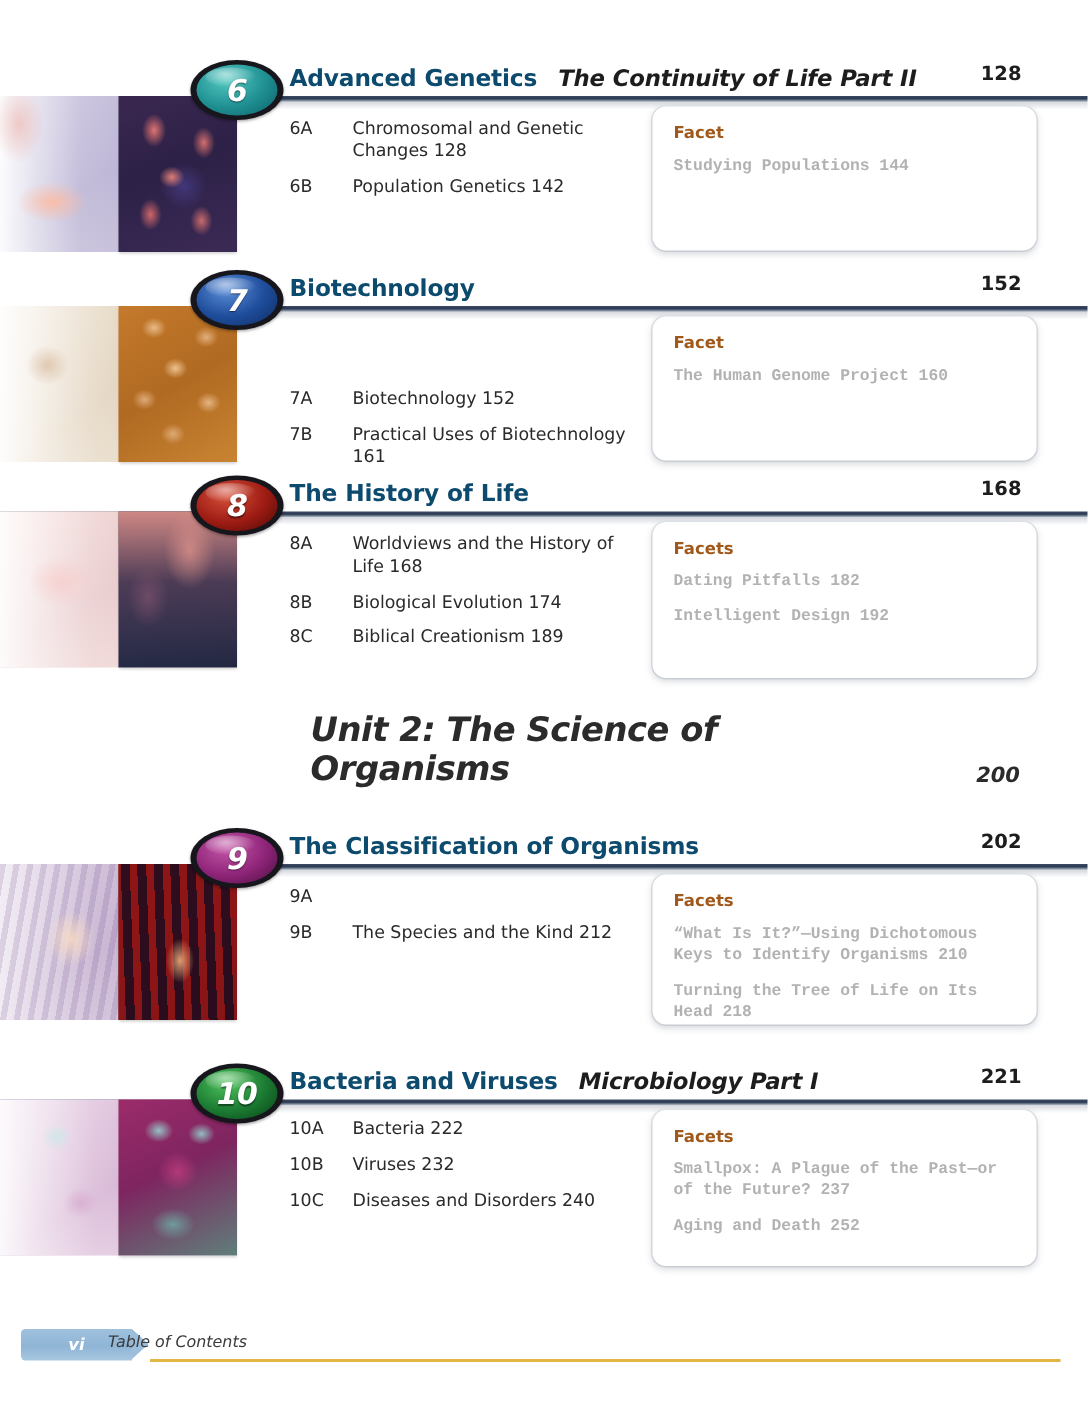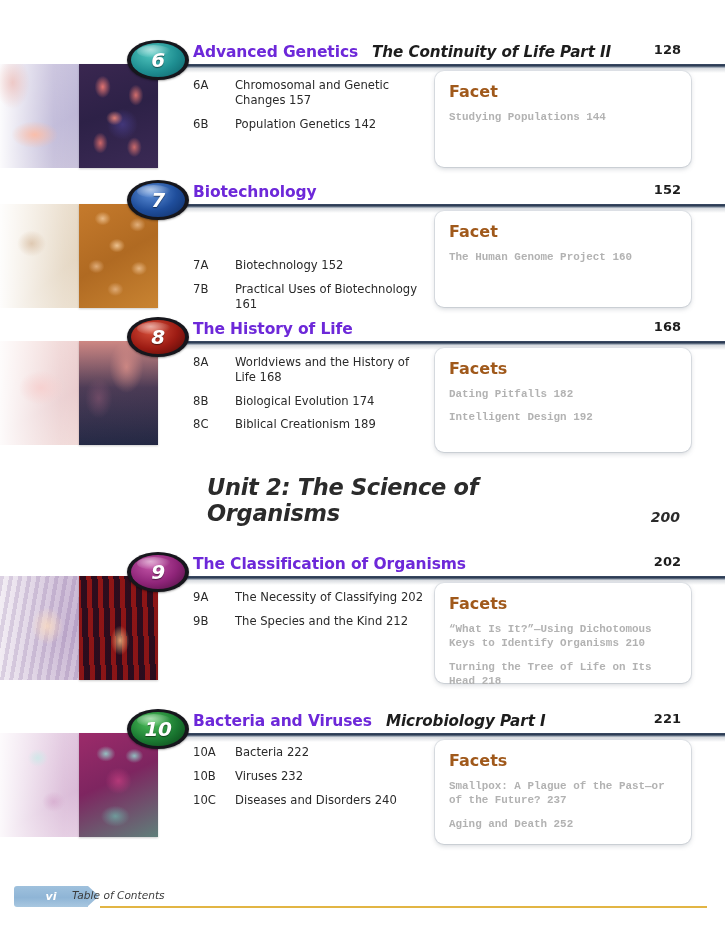--- a/index.html
+++ b/index.html
@@ -25,21 +25,21 @@
     position:absolute;left:0;width:725px;height:5px;
     background:linear-gradient(to bottom,rgba(120,130,145,.30),rgba(255,255,255,0));
   }
 
   
   .chap-head{
     position:absolute;left:193px;top:-22px;right:14px;height:26px;
     white-space:nowrap;
   }
   .chap-title{
-    font-size:15.5px;font-weight:bold;color:#6d28d9;letter-spacing:-0.1px;
+    font-size:15.5px;font-weight:bold;color:#0c4a6e;letter-spacing:-0.1px;
   }
   .chap-sub{
     font-size:15.2px;font-weight:bold;font-style:italic;color:#1d1d1d;
     margin-left:14px;letter-spacing:-0.1px;
   }
   .chap-page{
     position:absolute;right:30px;top:0;
     font-size:13px;font-weight:bold;color:#1d1d1d;text-align:right;
   }
 
@@ -86,21 +86,21 @@
   
   .facetbox{
     position:absolute;left:435px;width:256px;
     background:#ffffff;border-radius:9px;
     box-shadow:0 2px 5px rgba(110,118,132,.30),0 0 0 1px rgba(225,228,233,.9);
     padding:11px 14px 12px 14px;
     box-sizing:border-box;
     z-index:4;
   }
   .facet-title{
-    font-size:16px;font-weight:bold;color:#a0591b;margin-bottom:9px;
+    font-size:11px;font-weight:bold;color:#a0591b;margin-bottom:9px;
   }
   .facet-item{
     font-size:10.9px;font-weight:bold;color:#b2b2b2;line-height:1.32;margin-bottom:9px;font-family:Liberation Mono, monospace;
   }
   .facet-item:last-child{margin-bottom:0;}
 
   
   .unit{position:absolute;left:207px;width:500px;}
   .unit-title{
     font-size:22.5px;font-weight:bold;font-style:italic;color:#2b2b2b;
@@ -237,21 +237,21 @@
     </div>
 
     <div class="chap-head">
       <span class="chap-title">Advanced Genetics</span><span class="chap-sub">The Continuity of Life Part II</span>
       <span class="chap-page">128</span>
     </div>
 
     <div class="sections" style="top:14px;">
       <div class="sec">
         <span class="sec-id">6A</span>
-        <span class="sec-txt">Chromosomal and Genetic Changes 157</span>
+        <span class="sec-txt">Chromosomal and Genetic Changes 128</span>
       </div>
       <div class="sec">
         <span class="sec-id">6B</span>
         <span class="sec-txt">Population Genetics 142</span>
       </div>
     </div>
 
     <div class="facetbox" style="top:7px;height:96px;">
       <div class="facet-title">Facet</div>
       <div class="facet-item">Studying Populations 144</div>
@@ -352,21 +352,20 @@
     </div>
 
     <div class="chap-head">
       <span class="chap-title">The Classification of Organisms</span><span class="chap-sub"></span>
       <span class="chap-page">202</span>
     </div>
 
     <div class="sections" style="top:14px;width:250px;">
       <div class="sec">
         <span class="sec-id">9A</span>
-        <span class="sec-txt">The Necessity of Classifying 202</span>
       </div>
       <div class="sec">
         <span class="sec-id">9B</span>
         <span class="sec-txt">The Species and the Kind 212</span>
       </div>
     </div>
 
     <div class="facetbox" style="top:7px;height:100px;">
       <div class="facet-title">Facets</div>
       <div class="facet-item">“What Is It?”—Using Dichotomous Keys to Identify Organisms 210</div>

